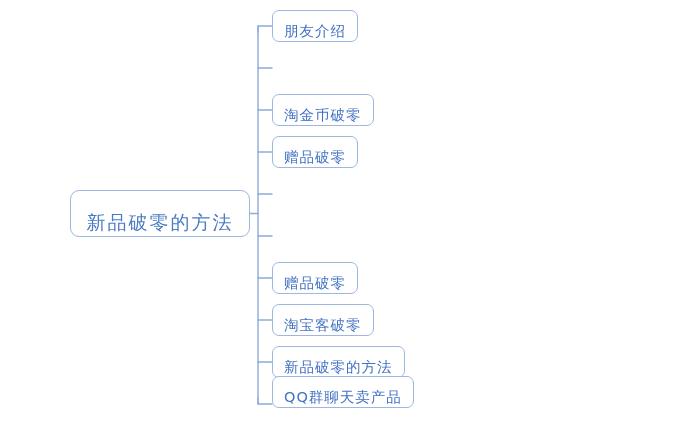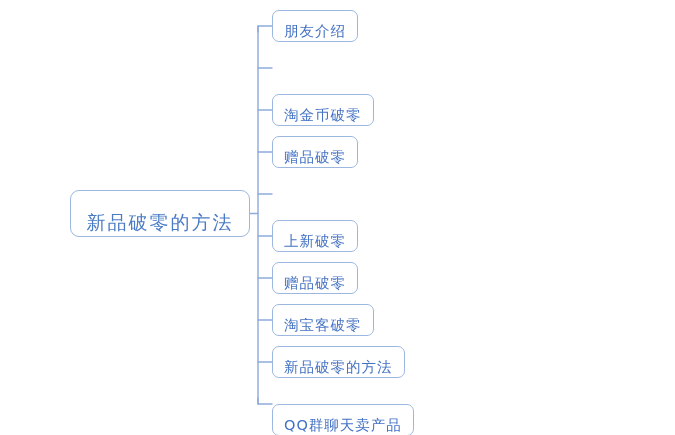--- a/index.html
+++ b/index.html
@@ -103,29 +103,26 @@
 
   <div class="node child" style="top:10px">
     <span>朋友介绍</span>
   </div>
   <div class="node child" style="top:94px">
     <span>淘金币破零</span>
   </div>
   <div class="node child" style="top:136px">
     <span>赠品破零</span>
   </div>
-  <div class="node child" style="top:220px">
-    <span>上新破零</span>
-  </div>
   <div class="node child" style="top:262px">
     <span>赠品破零</span>
   </div>
   <div class="node child" style="top:304px">
     <span>淘宝客破零</span>
   </div>
   <div class="node child" style="top:346px">
     <span>新品破零的方法</span>
   </div>
-  <div class="node child" style="top:404px">
+  <div class="node child" style="top:376px">
     <span>QQ群聊天卖产品</span>
   </div>
 
 </div>
 
 </body></html>

